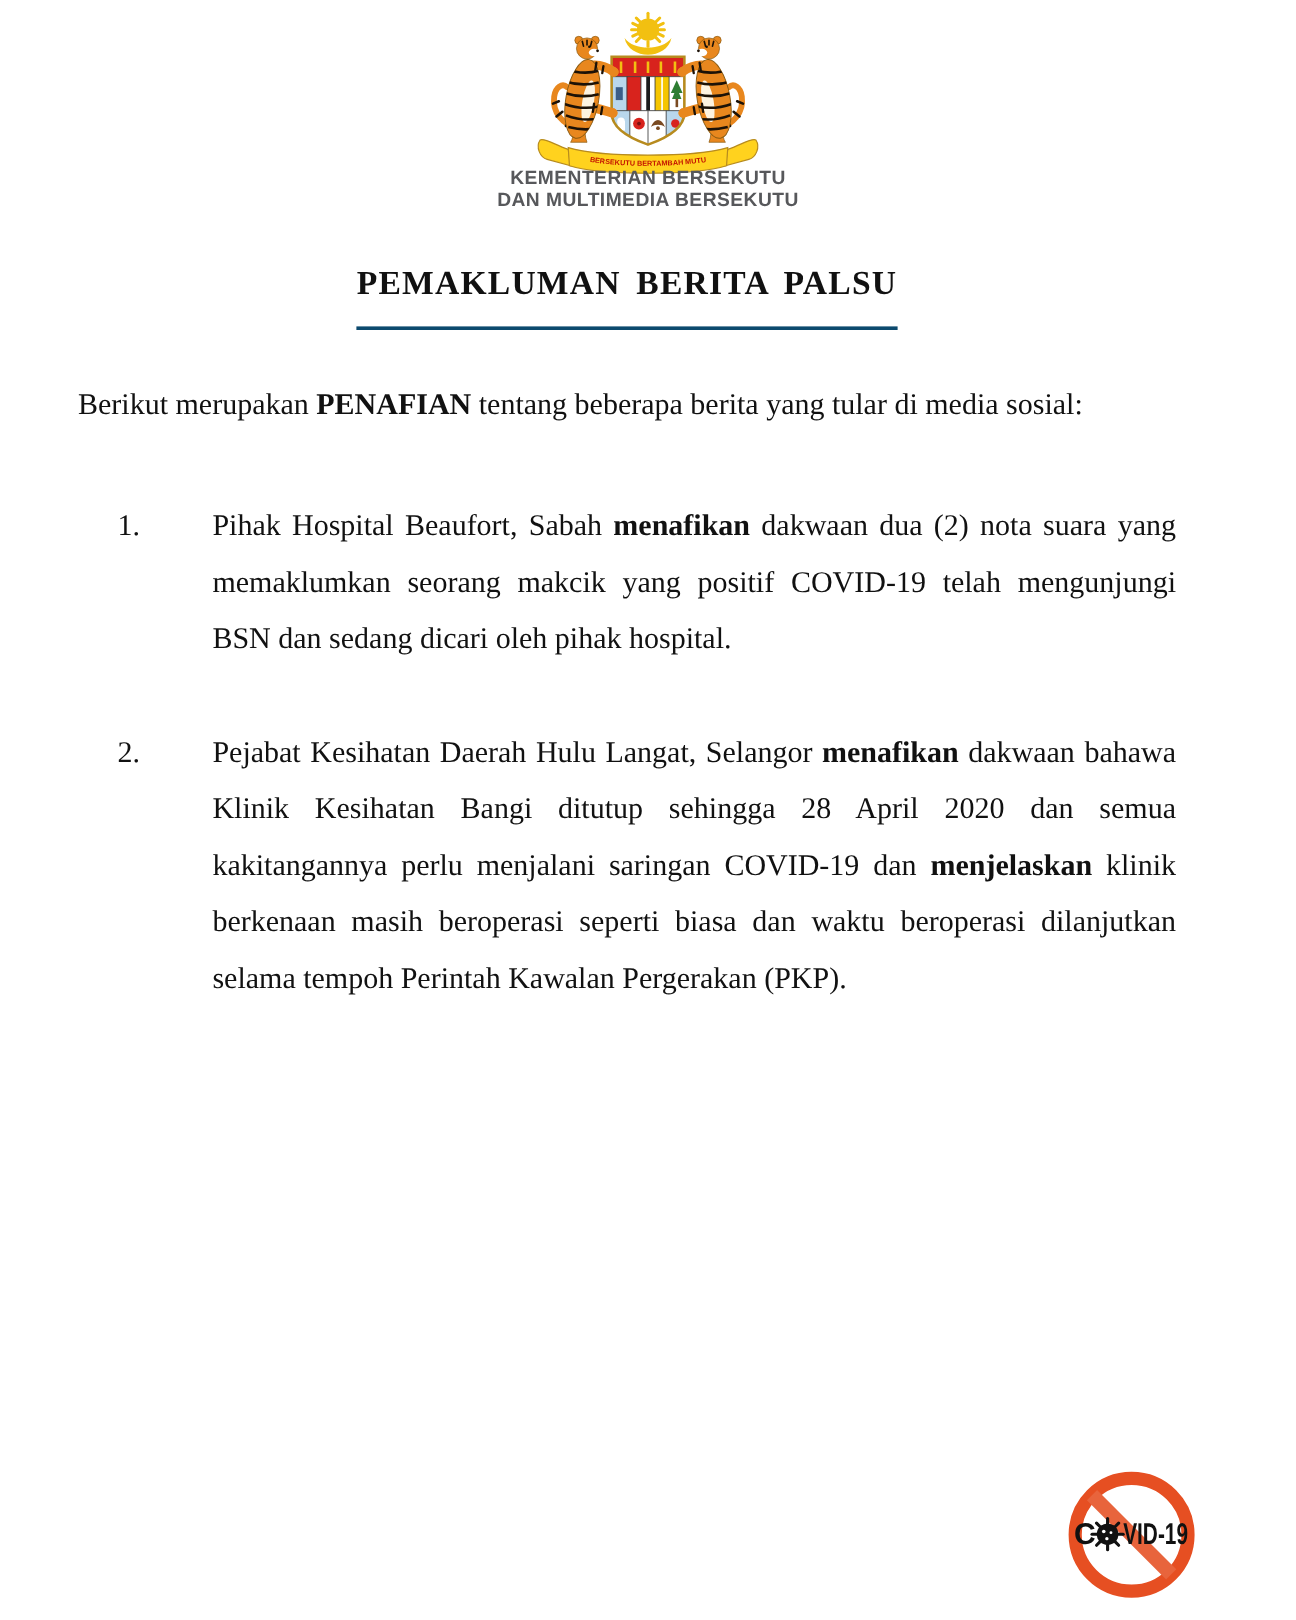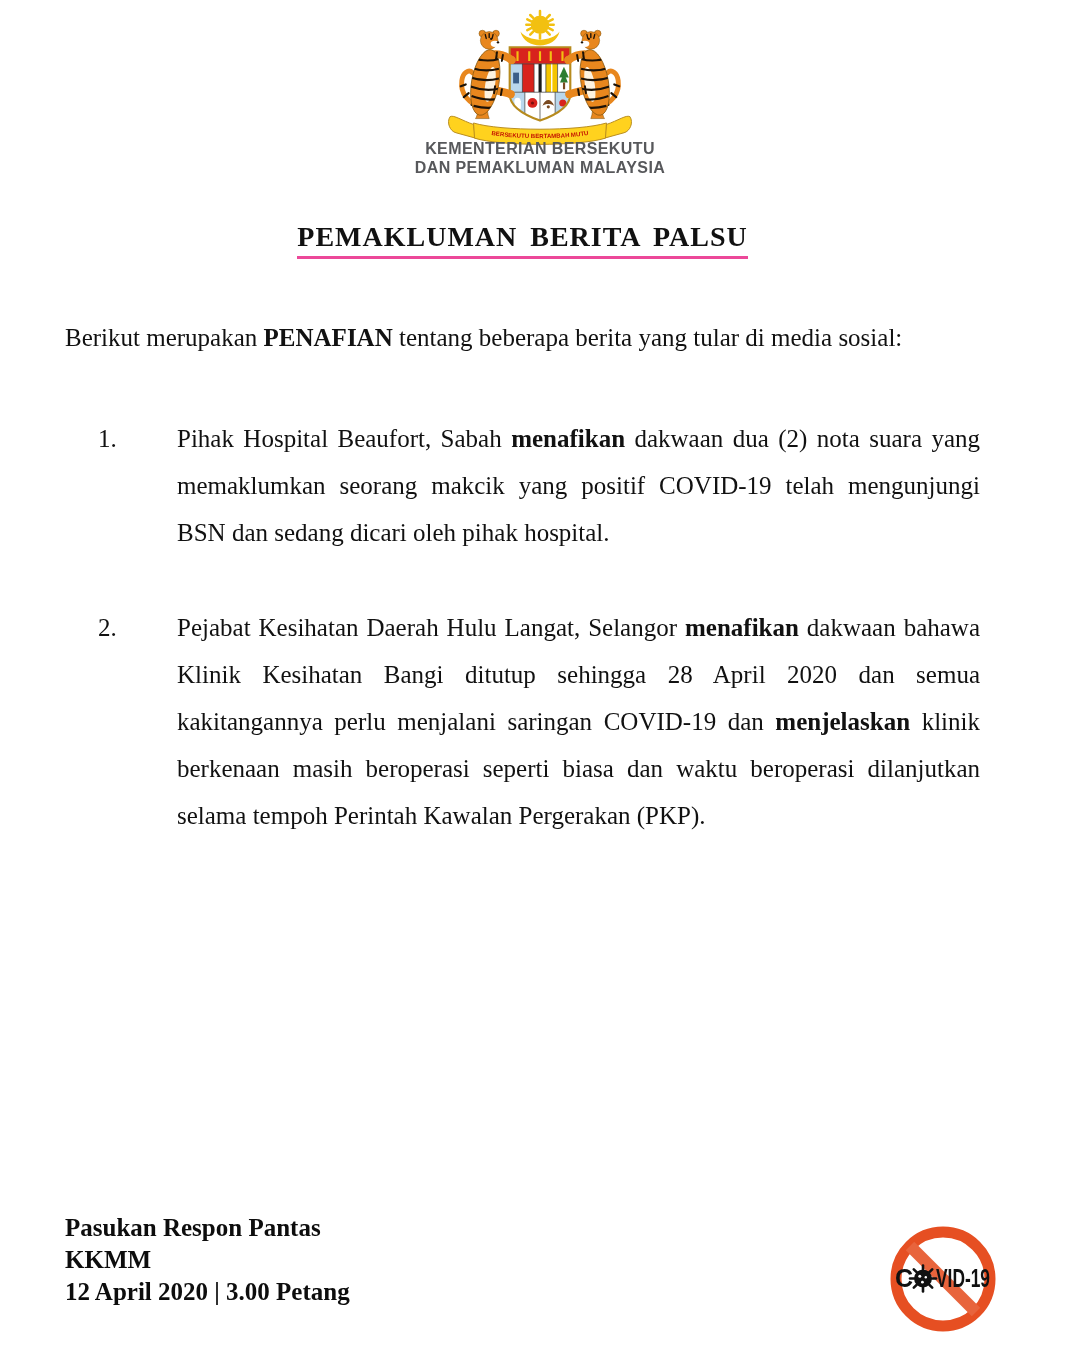--- a/index.html
+++ b/index.html
@@ -9,21 +9,21 @@
   }
   .crest { position:absolute; top:6px; left:50%; transform:translateX(-50%); }
   .ministry {
     position:absolute; top:139px; left:0; width:1080px; text-align:center;
     font-family:"Liberation Sans", sans-serif; font-size:16px; line-height:19px;
     color:#57585b; letter-spacing:0.4px; font-weight:600;
   }
   .title-wrap { position:absolute; top:221px; left:65px; width:915px; text-align:center; }
   .title {
     font-size:28px; font-weight:bold; letter-spacing:1px; word-spacing:5px;
-    border-bottom:3px solid #ec4899; padding-bottom:4px;
+    border-bottom:3px solid #0c4a6e; padding-bottom:20px;
   }
   .content { position:absolute; top:314px; left:65px; width:915px; }
   .para {
     font-size:25px; line-height:47px; text-align:justify; text-align-last:left;margin-left:37px;
   }
   .intro { margin:0 0 54px 0; }
   .item { position:relative; padding-left:75px; margin-bottom:48px; }
   .item .num { position:absolute; left:33px; top:0; font-size:25px; line-height:47px; }
   .seg.bold { font-weight:bold; }
   .footer {
@@ -150,21 +150,21 @@
       <path d="M42,119.5 C70,128 150,128 178,119.5 L177,135 C150,143.5 70,143.5 43,135 Z" fill="#ffd21e" stroke="#b78b1e" stroke-width="1"></path>
       <path id="bandPath" d="M48,129 C75,137 145,137 172,129" fill="none"></path>
       <text font-family="Liberation Sans, sans-serif" font-size="6.2" font-weight="bold" fill="#c41200">
         <textPath href="#bandPath" startOffset="50%" text-anchor="middle">BERSEKUTU BERTAMBAH MUTU</textPath>
       </text>
     </g>
   </svg>
 
   <div class="ministry">
     <div>KEMENTERIAN BERSEKUTU</div>
-    <div>DAN PEMAKLUMAN MALAYSIA</div>
+    <div>DAN MULTIMEDIA BERSEKUTU</div>
   </div>
 
   <div class="title-wrap">
     <span class="title">PEMAKLUMAN BERITA PALSU</span>
   </div>
 
   <div class="content">
     <div class="para intro"><span class="seg">Berikut merupakan </span><span class="seg bold">PENAFIAN</span><span class="seg"> tentang beberapa berita yang tular di media sosial:</span></div>
 
     <div class="list">
@@ -172,25 +172,20 @@
         <span class="num">1.</span>
         <div class="para item-text"><span class="seg">Pihak Hospital Beaufort, Sabah </span><span class="seg bold">menafikan</span><span class="seg"> dakwaan dua (2) nota suara yang memaklumkan seorang makcik yang positif COVID-19 telah mengunjungi BSN dan sedang dicari oleh pihak hospital.</span></div>
       </div>
       <div class="item">
         <span class="num">2.</span>
         <div class="para item-text"><span class="seg">Pejabat Kesihatan Daerah Hulu Langat, Selangor </span><span class="seg bold">menafikan</span><span class="seg"> dakwaan bahawa Klinik Kesihatan Bangi ditutup sehingga 28 April 2020 dan semua kakitangannya perlu menjalani saringan COVID-19 dan </span><span class="seg bold">menjelaskan</span><span class="seg"> klinik berkenaan masih beroperasi seperti biasa dan waktu beroperasi dilanjutkan selama tempoh Perintah Kawalan Pergerakan (PKP).</span></div>
       </div>
     </div>
   </div>
 
-  <div class="footer">
-    <div>Pasukan Respon Pantas</div>
-    <div>KKMM</div>
-    <div>12 April 2020 | 3.00 Petang</div>
-  </div>
 
   <svg class="covid-badge" width="116" height="116" viewBox="0 0 116 116">
     <circle cx="57" cy="58" r="47" fill="none" stroke="#e64f22" stroke-width="11"></circle>
     <line x1="24" y1="25" x2="90" y2="91" stroke="#e8643c" stroke-width="12"></line>
     <text x="9" y="66" font-size="25" font-weight="bold" fill="#111" font-family="Liberation Sans, sans-serif">C</text>
     <g>
       <g stroke="#111" stroke-width="2.6" stroke-linecap="round">
         <line x1="46" y1="57.5" x2="50" y2="57.5"></line>
         <line x1="43.4" y1="63.9" x2="46.2" y2="66.7"></line>
         <line x1="37" y1="66.5" x2="37" y2="70.5"></line>

